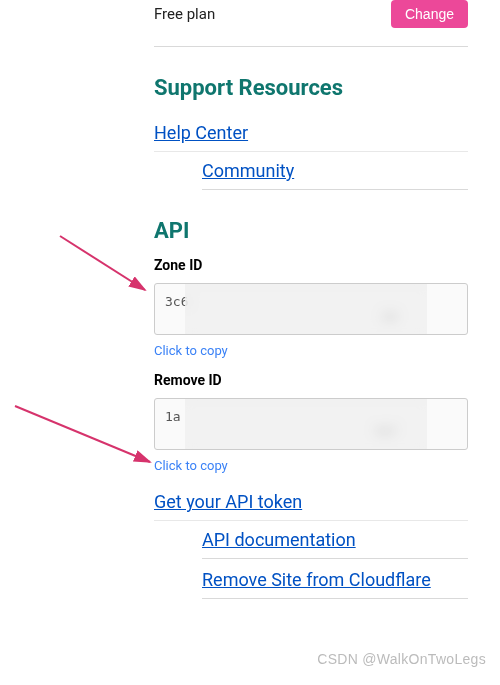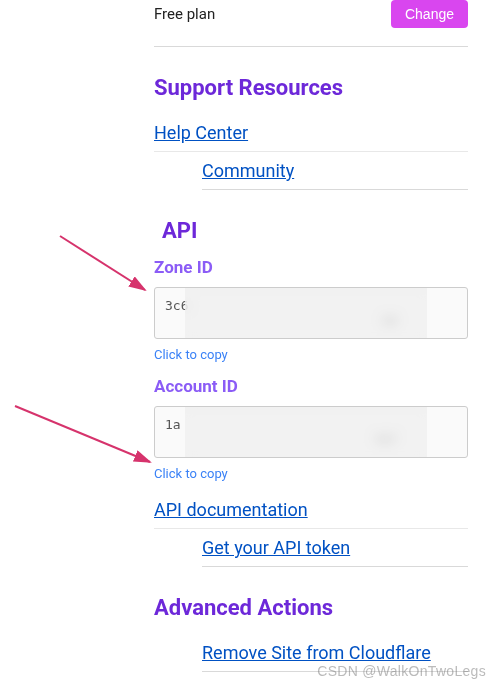--- a/index.html
+++ b/index.html
@@ -39,50 +39,49 @@
       border: none;
       border-radius: 4px;
       padding: 6px 14px;
       font-size: 14px;
       cursor: pointer;
     }
     .change-btn {
       background: #0051c3;
     }
     .change-btn {
-      background-color: #d946ef;
+      background-color: #ec4899;
     }
     .section-heading {
       font-size: 22px;
       font-weight: 700;
-      color: #6d28d9;
+      color: #0f766e;
       margin-top: 28px;
       margin-bottom: 14px;
     }
     .section-heading.api {
       font-size: 22px;
-      margin-left: 8px;
     }
     .link-item {
       display: block;
       color: #0051c3;
       text-decoration: underline;
       font-size: 18px;
       padding: 8px 0;
       border-bottom: 1px solid #e8e8e8;
       cursor: pointer;
     }
     .link-item:last-child {
       border-bottom: 1px solid #d9d9d9;
       margin-left: 48px;
     }
     .sub-heading {
-      font-size: 17px;
+      font-size: 14px;
       font-weight: 700;
-      color: #8b5cf6;
+      color: #000000;
       margin-top: 14px;
       margin-bottom: 10px;
     }
     .id-field {
       width: 100%;
       border: 1px solid #ccc;
       border-radius: 3px;
       padding: 10px 10px;
       font-size: 13px;
       font-family: monospace;
@@ -101,21 +100,21 @@
       background: rgba(238,238,238,0.7);
     }
     .copy-hint {
       font-size: 13px;
       color: #3b82f6;
       margin-top: 8px;
       margin-bottom: 4px;
     }
     .watermark {
       position: absolute;
-      bottom: 6px;
+      bottom: 18px;
       right: 14px;
       font-size: 14px;
       color: rgba(120,120,120,0.5);
       font-family: Arial, sans-serif;
       letter-spacing: 0.3px;
       pointer-events: none;
     }
     .arrow {
       position: absolute;
       pointer-events: none;
@@ -152,35 +151,34 @@
 
   <h3 class="sub-heading">Zone ID</h3>
   <div class="id-field">
     <span>3c6</span>
     <span style="color:transparent;">xxxxxxxxxxxxxxxxxxxxxxxxxxxxxxxx</span>
     <span style="float:right; margin-right:60px;">2d</span>
     <div class="blur-overlay"></div>
   </div>
   <div class="copy-hint">Click to copy</div>
 
-  <h3 class="sub-heading">Account ID</h3>
+  <h3 class="sub-heading">Remove ID</h3>
   <div class="id-field">
     <span>1a</span>
     <span style="color:transparent;">xxxxxxxxxxxxxxxxxxxxxxxxxxxxxxxx</span>
     <span style="float:right; margin-right:60px;">76f</span>
     <div class="blur-overlay"></div>
   </div>
   <div class="copy-hint">Click to copy</div>
 
   <div class="links-group api-links">
+    <a class="link-item">Get your API token</a>
     <a class="link-item">API documentation</a>
-    <a class="link-item">Get your API token</a>
-  </div>
-
-  <h2 class="section-heading">Advanced Actions</h2>
+  </div>
+
   <div class="links-group">
     <a class="link-item">Remove Site from Cloudflare</a>
   </div>
 </div>
 
 <div class="arrow" style="left:15px; top:230px;">
   <svg width="150" height="80">
     <defs>
       <marker id="ah1" markerWidth="10" markerHeight="10" refX="8" refY="3" orient="auto">
         <path d="M0,0 L0,6 L9,3 z" fill="#d6336c"></path>

